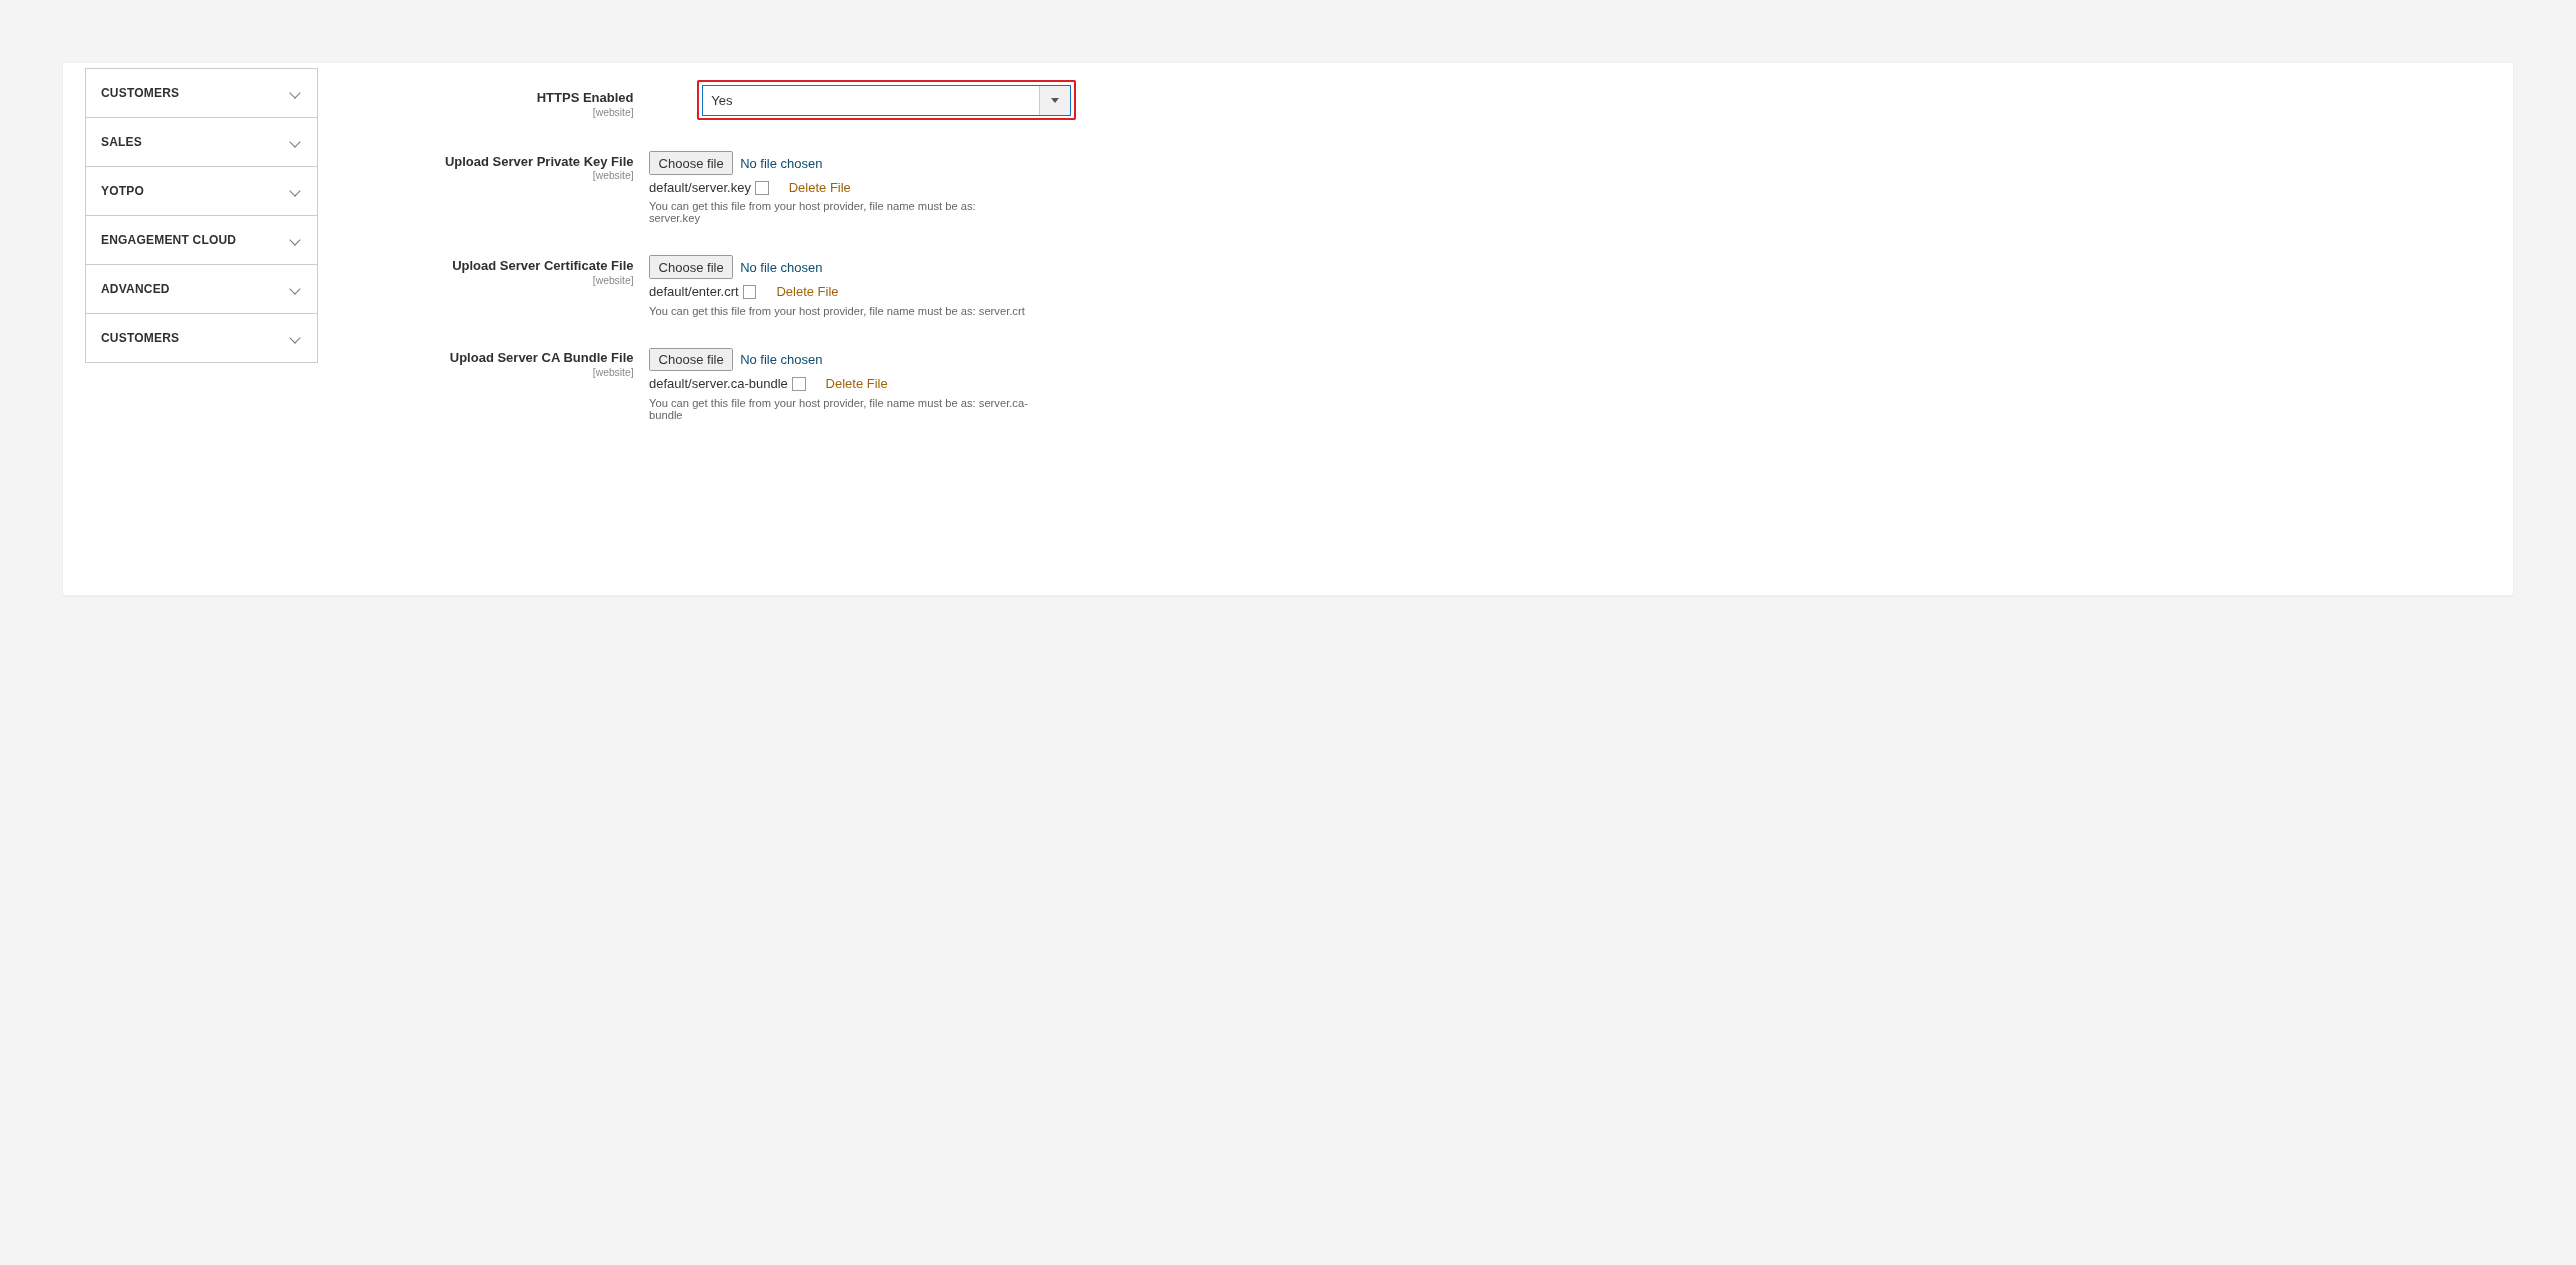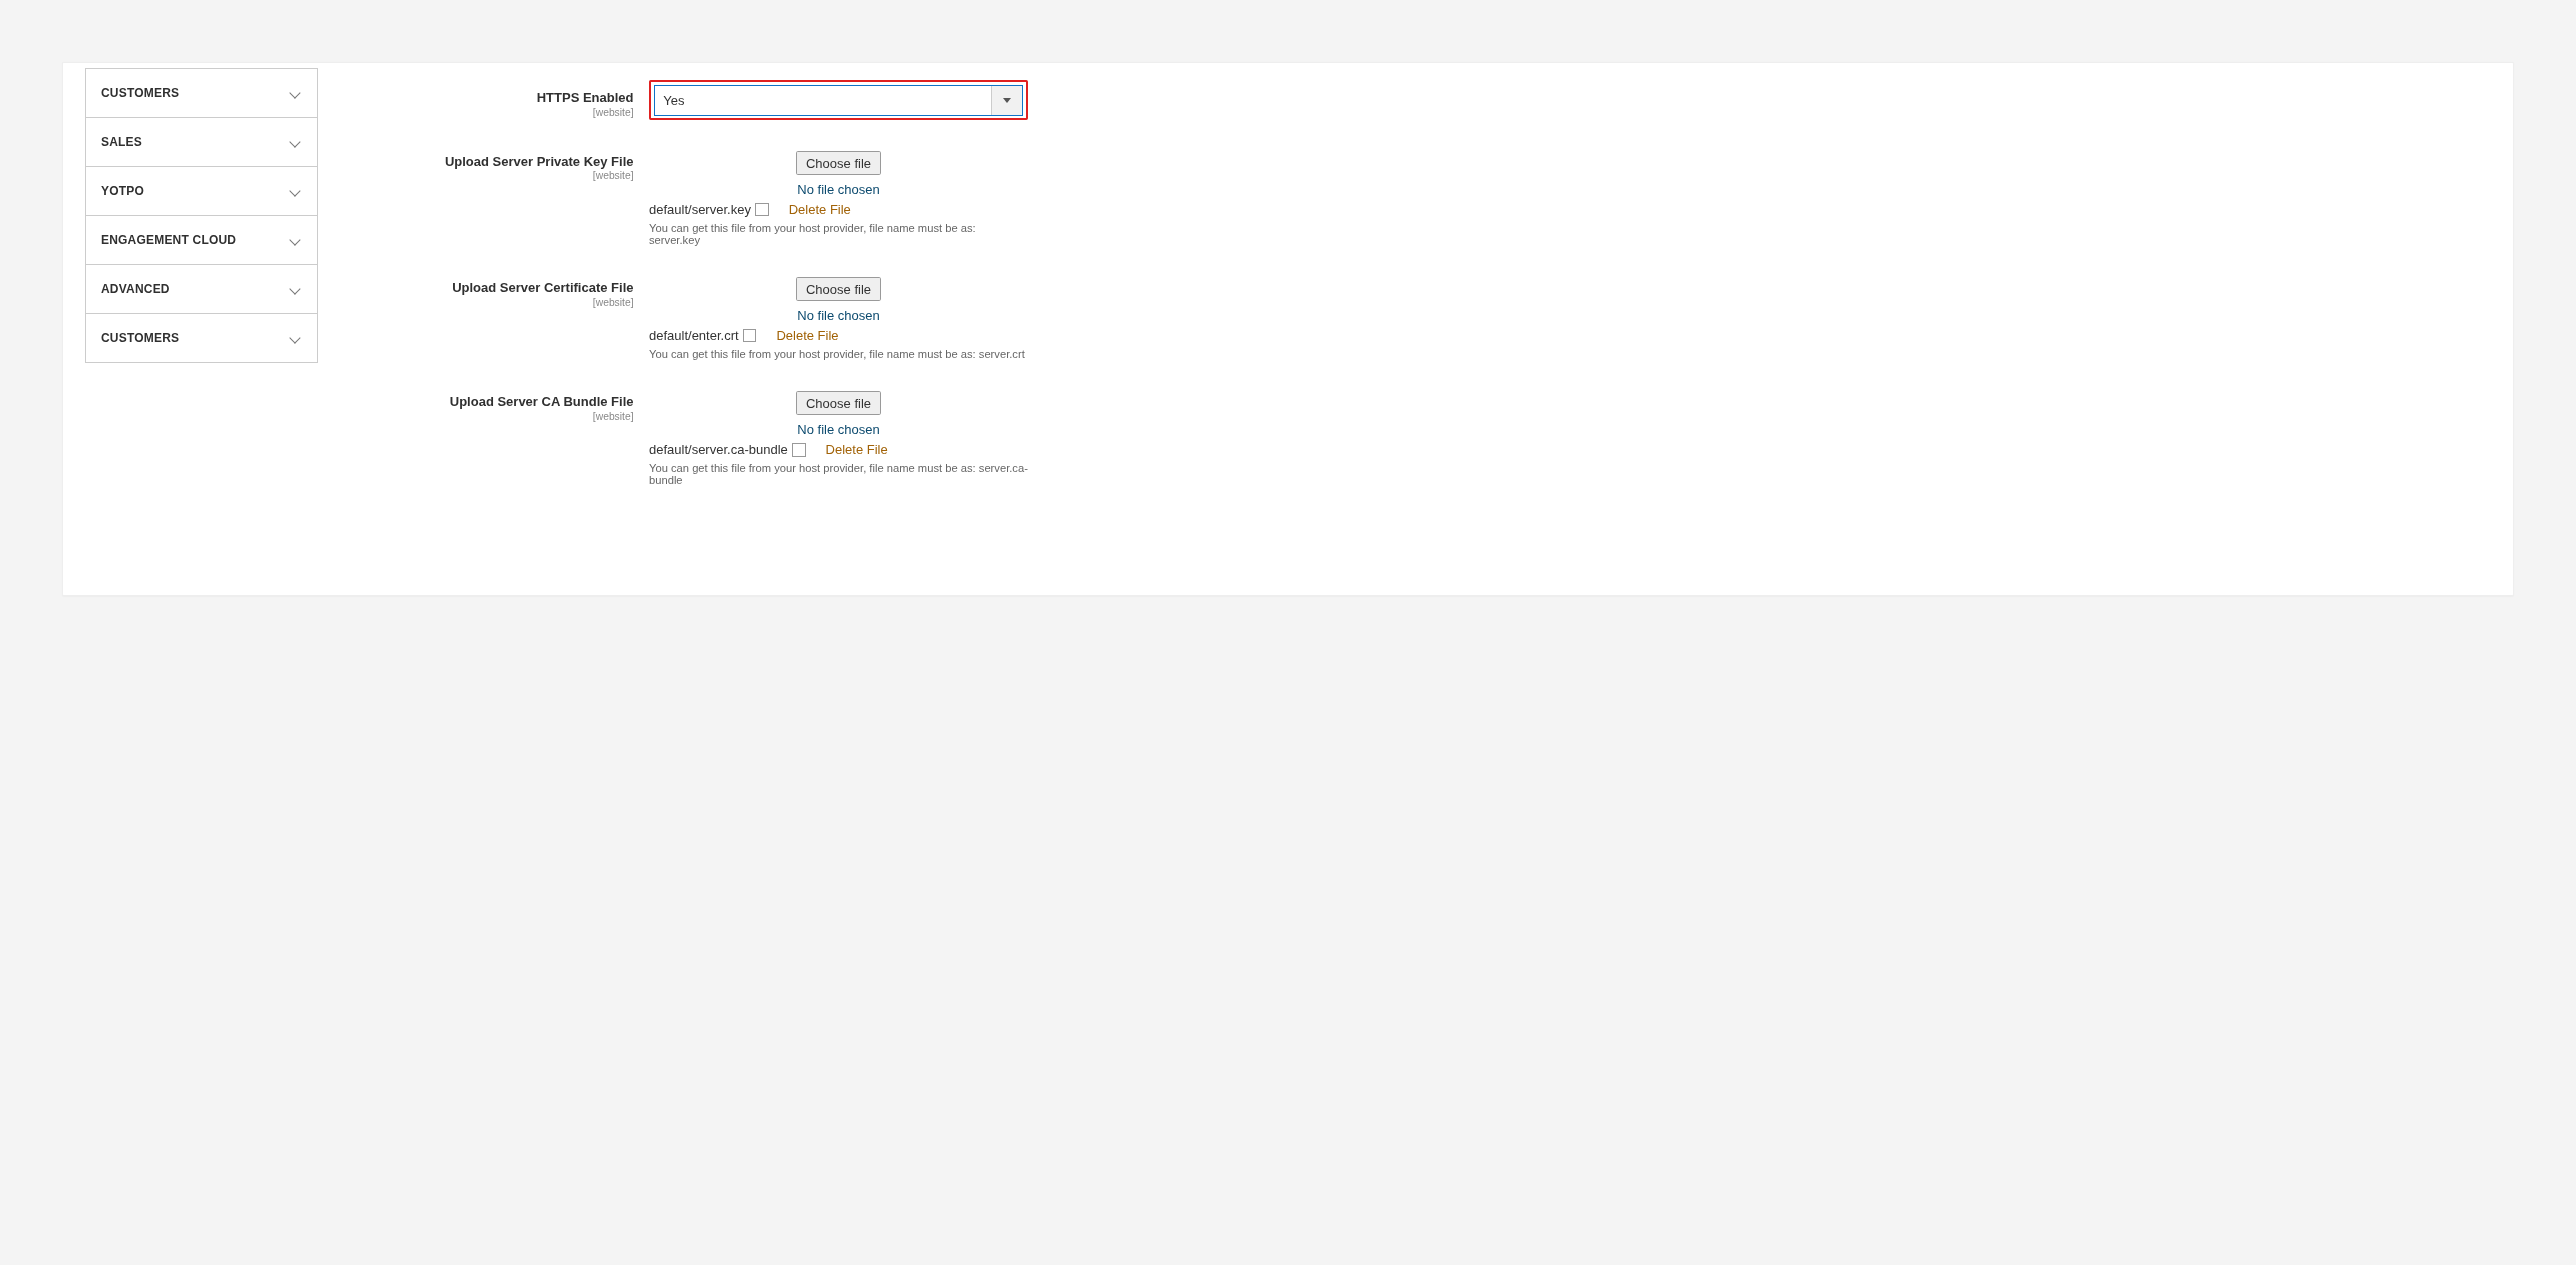--- a/index.html
+++ b/index.html
@@ -98,20 +98,21 @@
   .helper {
     color: #666;
     font-size: 11.2px;
     margin-top: 5.2px;
   }
   .select-wrap {
     border: 2.6px solid #e02020;
     padding: 2.6px;
     width: 379px;
     border-radius: 1.7px;
+    margin-left: 48px;
   }
   .select-inner {
     border: 0.9px solid #1072c7;
     display: flex;
     height: 31px;
     align-items: stretch;
     background: #fff;
   }
   .select-val {
     flex: 1;
@@ -131,21 +132,20 @@
   .select-btn .tri {
     width: 0; height: 0;
     border-left: 4.3px solid transparent;
     border-right: 4.3px solid transparent;
     border-top: 5.2px solid #555;
   }
   .file-line1 {
     display: flex;
     align-items: center;
     gap: 6.9px;
-    flex-direction: column;
   }
   .choose-btn {
     border: 0.9px solid #9a9a9a;
     background: #efefef;
     font-size: 13px;
     padding: 3.4px 8.6px;
     border-radius: 1.7px;
     cursor: pointer;
   }
   .nf { font-size: 13px; color: #0c4a6e; }

